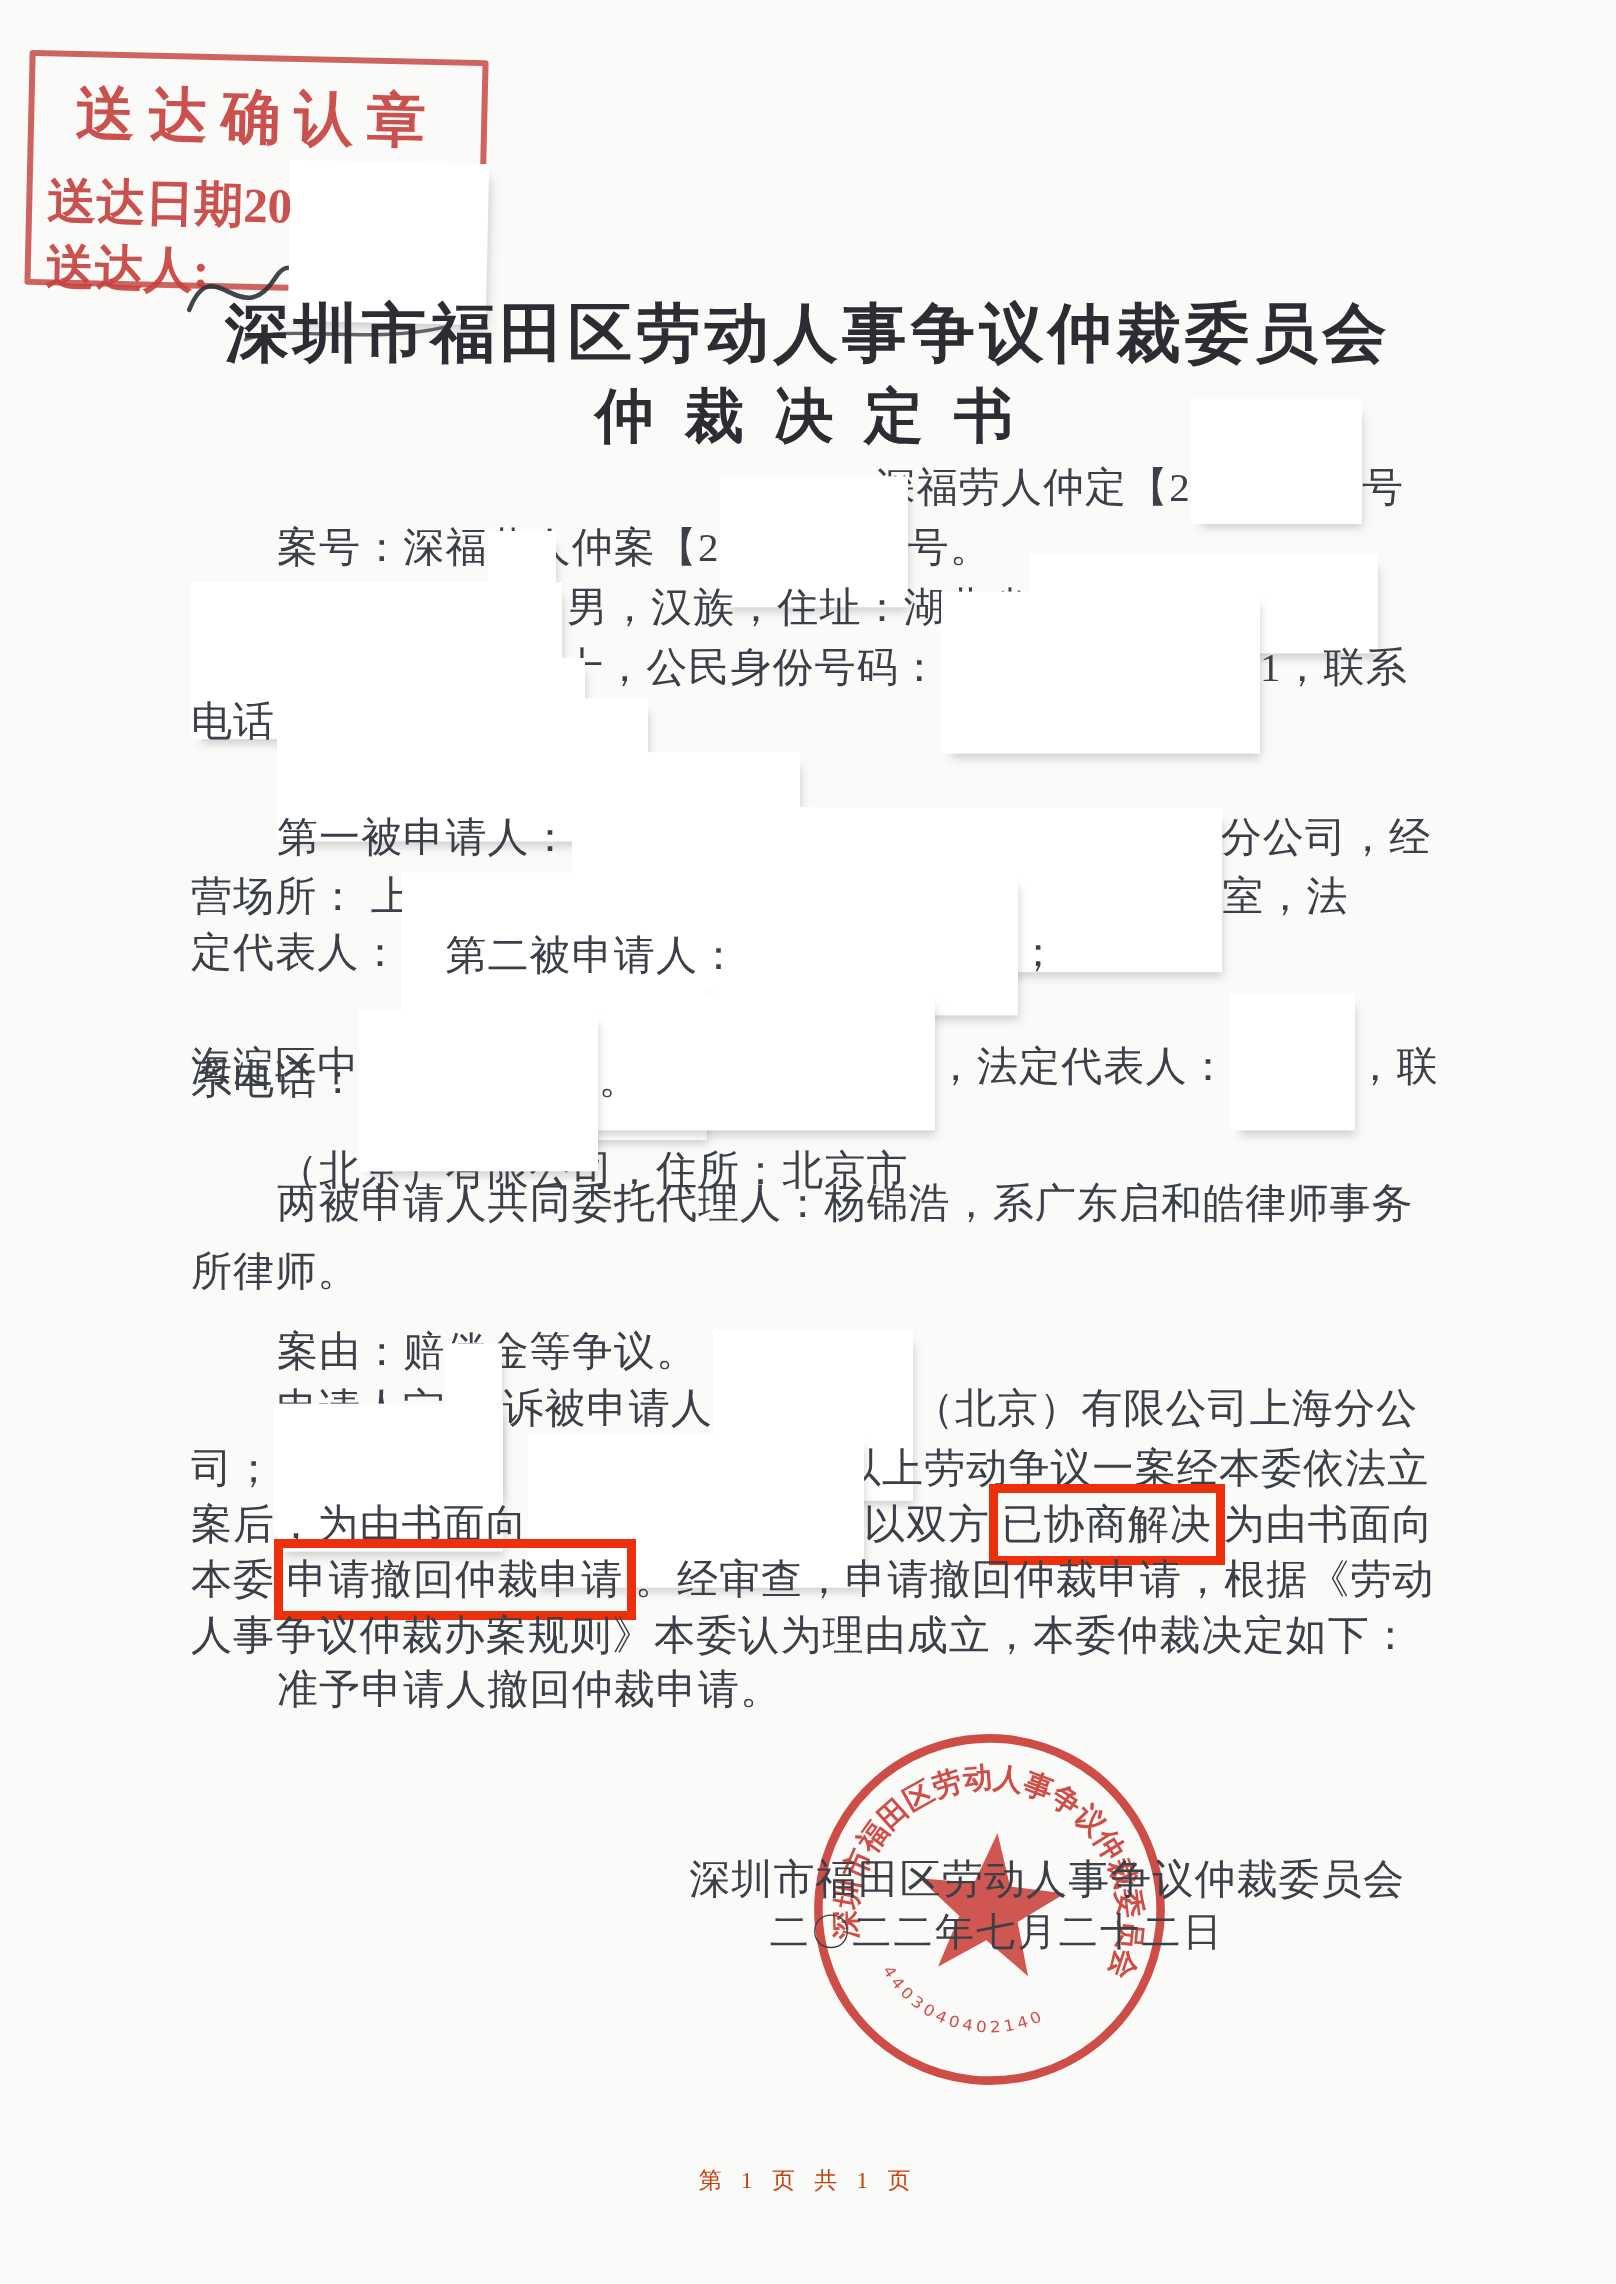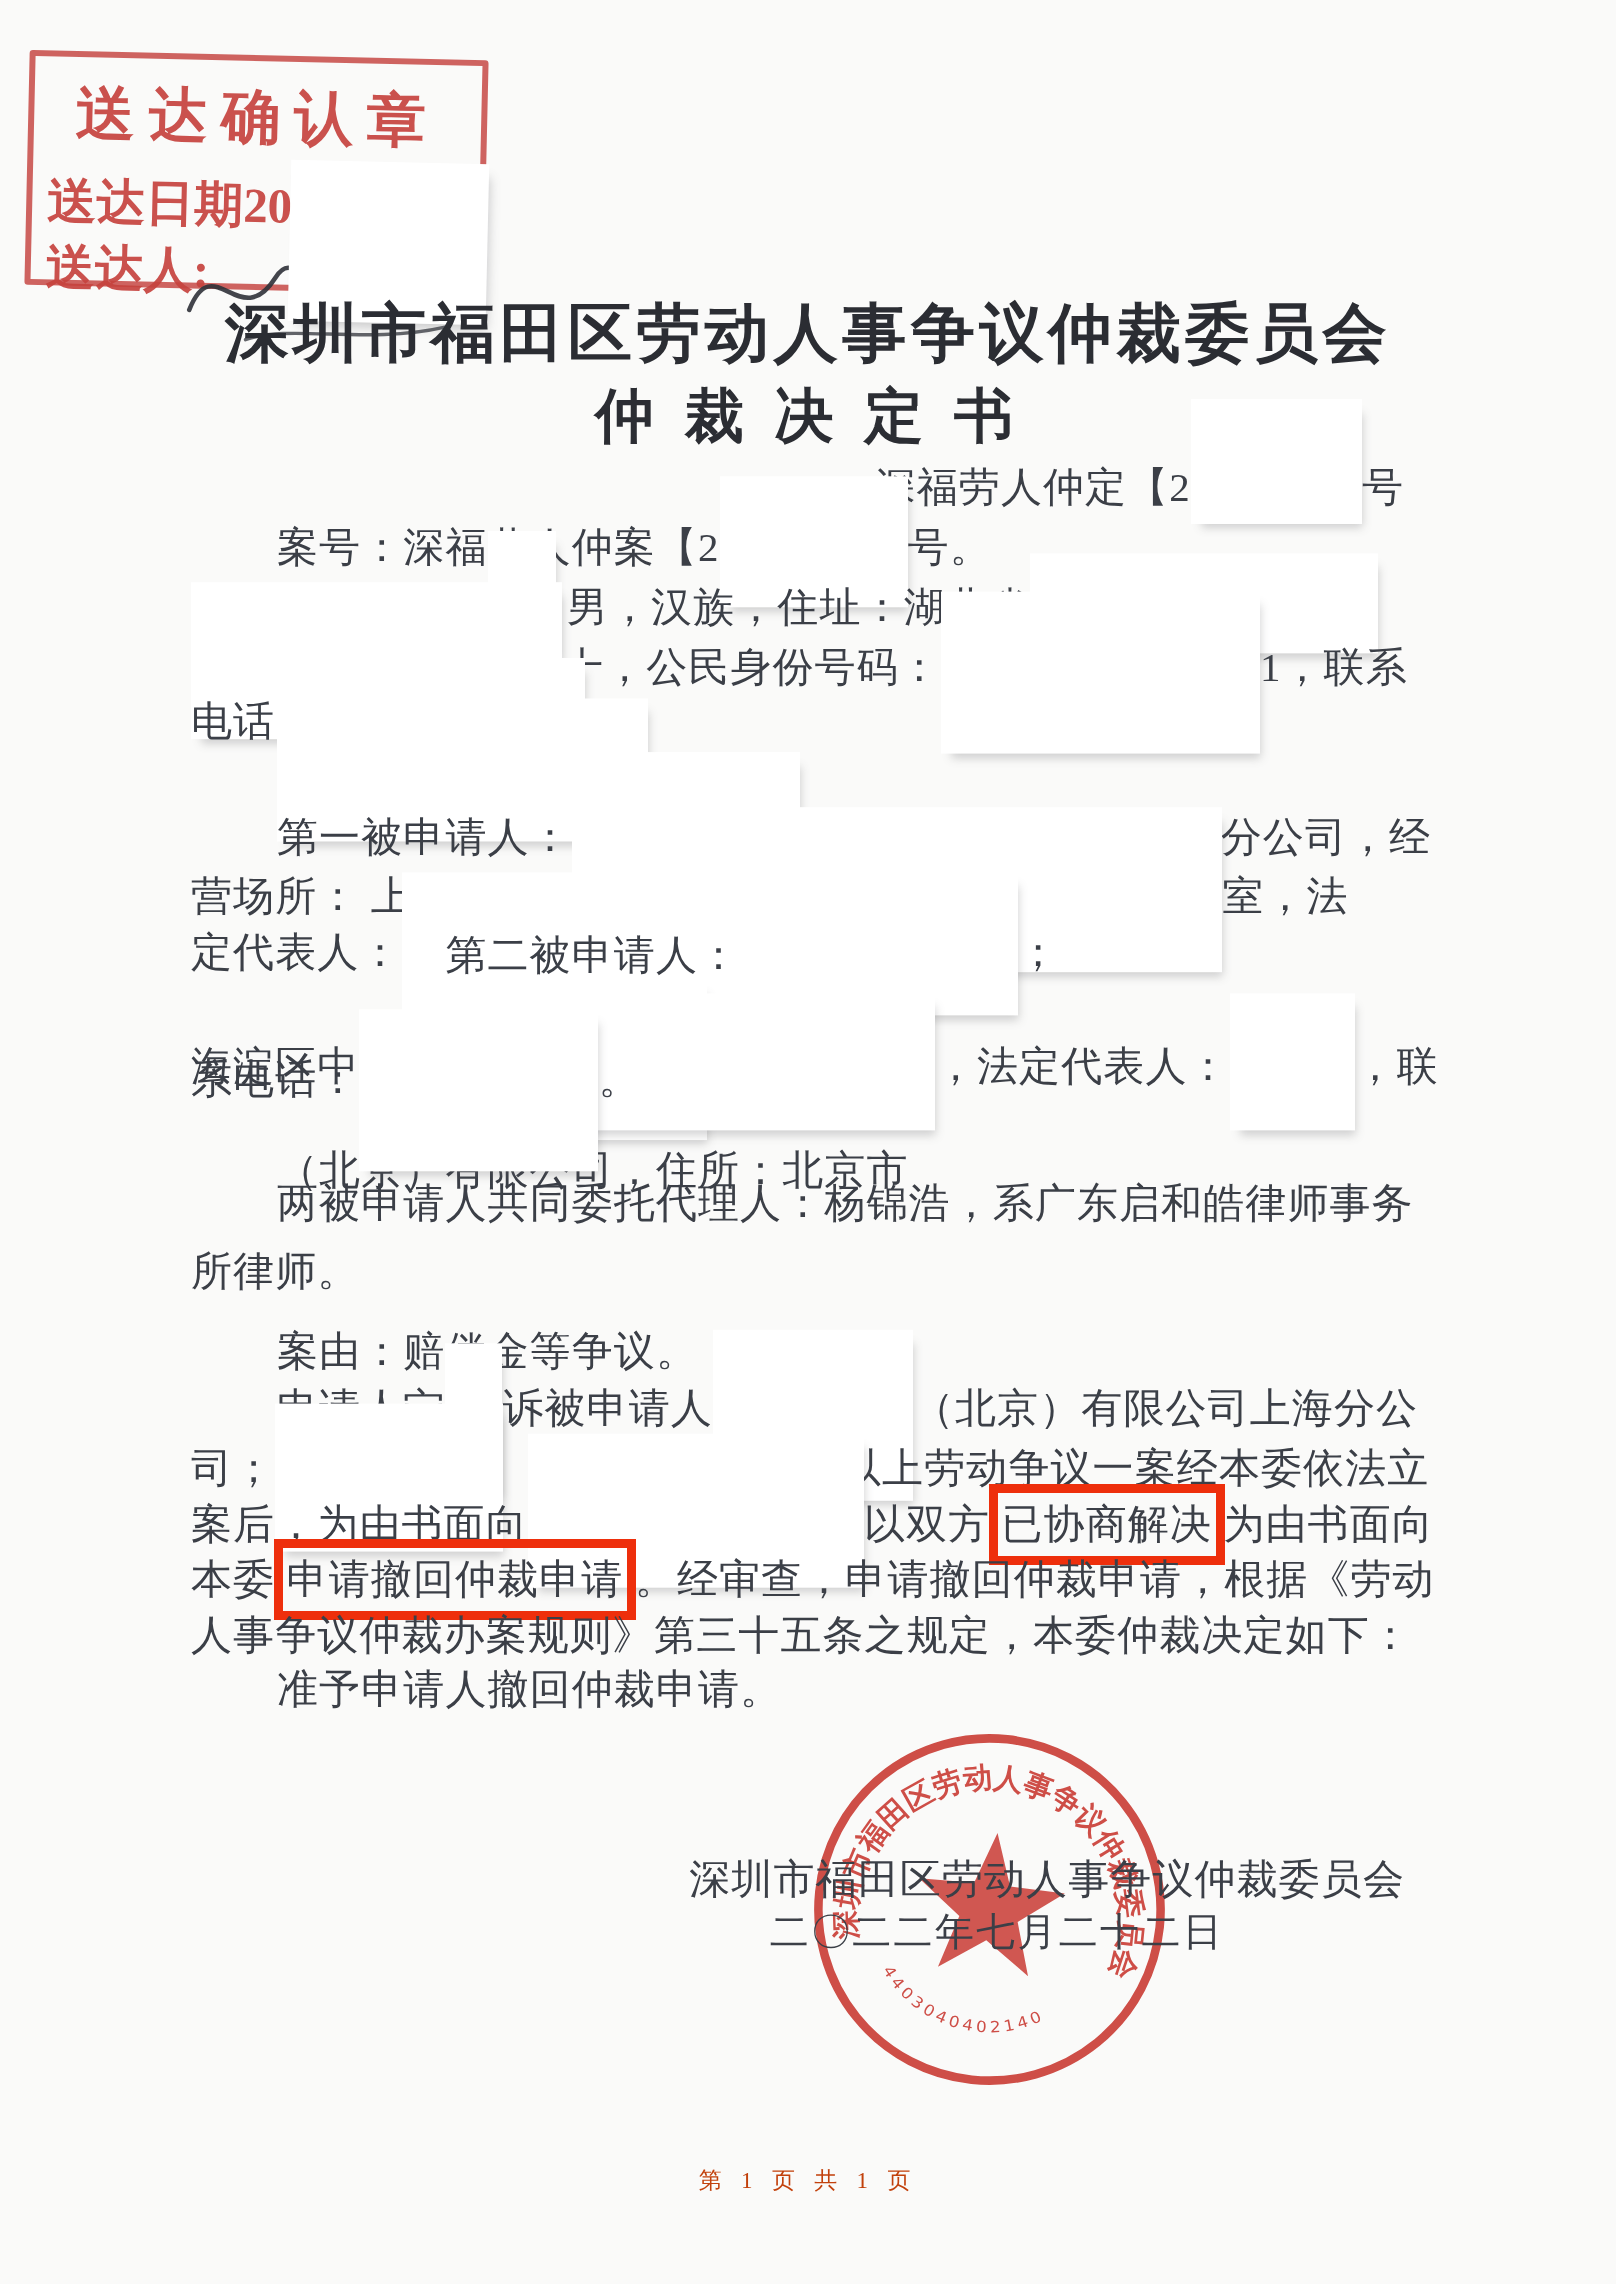--- a/index.html
+++ b/index.html
@@ -101,21 +101,21 @@
       <div class="line" style="top: 928px; left: 191px; padding-left: 86px; flex-direction: column;"><span class="seg-text">第二被申请人：</span><span class="seg-redact" style="width: 228px; height: 160px; transform: translateY(-2.9px);"></span><span class="seg-text">（北京）有限公司，住所：北京市</span></div>
       <div class="line" style="top: 1039px; left: 191px;"><span class="seg-text">海淀区中关村南大街</span><span class="seg-redact" style="width: 365px; height: 137px; transform: translateY(-4.6px);"></span><span class="seg-text">，法定代表人：</span><span class="seg-redact" style="width: 125px; height: 137px; transform: translateY(-4.6px);"></span><span class="seg-text">，联</span></div>
       <div class="line" style="top: 1052px; left: 191px;"><span class="seg-text">系电话：</span><span class="seg-redact" style="width: 239px; height: 162px; transform: translateY(10.3px);"></span><span class="seg-text">。</span></div>
       <div class="line" style="top: 1176px; left: 191px; padding-left: 86px;"><span class="seg-text">两被申请人共同委托代理人：杨锦浩，系广东启和皓律师事务</span></div>
       <div class="line" style="top: 1244px; left: 191px;"><span class="seg-text">所律师。</span></div>
       <div class="line" style="top: 1324px; left: 191px; padding-left: 86px;"><span class="seg-text">案由：赔偿金等争议。</span></div>
       <div class="line" style="top: 1381px; left: 191px; padding-left: 86px;"><span class="seg-text">申请人宁</span><span class="seg-redact" style="width: 57px; height: 151px; transform: translateY(10.3px);"></span><span class="seg-text">诉被申请人</span><span class="seg-redact" style="width: 200px; height: 171px; transform: translateY(6.8px);"></span><span class="seg-text">（北京）有限公司上海分公</span></div>
       <div class="line" style="top: 1441px; left: 191px;"><span class="seg-text">司；</span><span class="seg-redact" style="width: 228px; height: 148px; transform: translateY(8.6px);"></span><span class="seg-text">（北京）有限公司以上劳动争议一案经本委依法立</span></div>
       <div class="line" style="top: 1497px; left: 191px;"><span class="seg-text">案后，为由书面向</span><span class="seg-redact" style="width: 336px; height: 154px; transform: translateY(-14.3px);"></span><span class="seg-text">以双方</span><span class="seg-hl">已协商解决</span><span class="seg-text">为由书面向</span></div>
       <div class="line" style="top: 1552px; left: 191px;"><span class="seg-text">本委</span><span class="seg-hl">申请撤回仲裁申请</span><span class="seg-text">。经审查，申请撤回仲裁申请，根据《劳动</span></div>
-      <div class="line" style="top: 1608px; left: 191px;"><span class="seg-text">人事争议仲裁办案规则》第三十五条之规定，本委仲裁决定如下：</span></div>
+      <div class="line" style="top: 1608px; left: 191px;"><span class="seg-text">人事争议仲裁办案规则》本委认为理由成立，本委仲裁决定如下：</span></div>
       <div class="line" style="top: 1662px; left: 191px; padding-left: 86px;"><span class="seg-text">准予申请人撤回仲裁申请。</span></div>
     </div>
 
   <svg class="official-seal" width="365" height="365" viewBox="0 0 640 640" style="transform:rotate(6deg);">
     <circle cx="320" cy="320" r="300" fill="none" stroke="#c8372f" stroke-width="15"></circle>
     <polygon fill="#c8372f" opacity="0.95" points="320,185 351.7,276.3 448.4,278.3 371.4,336.7 399.4,429.2 320,374 240.6,429.2 268.6,336.7 191.6,278.3 288.3,276.3"></polygon>
     <defs>
       <path id="arcTop" d="M 95,395 A 232,232 0 1 1 545,395" fill="none"></path>
       <path id="arcBottom" d="M 135,430 A 215,215 0 0 0 505,430" fill="none"></path>
     </defs>

